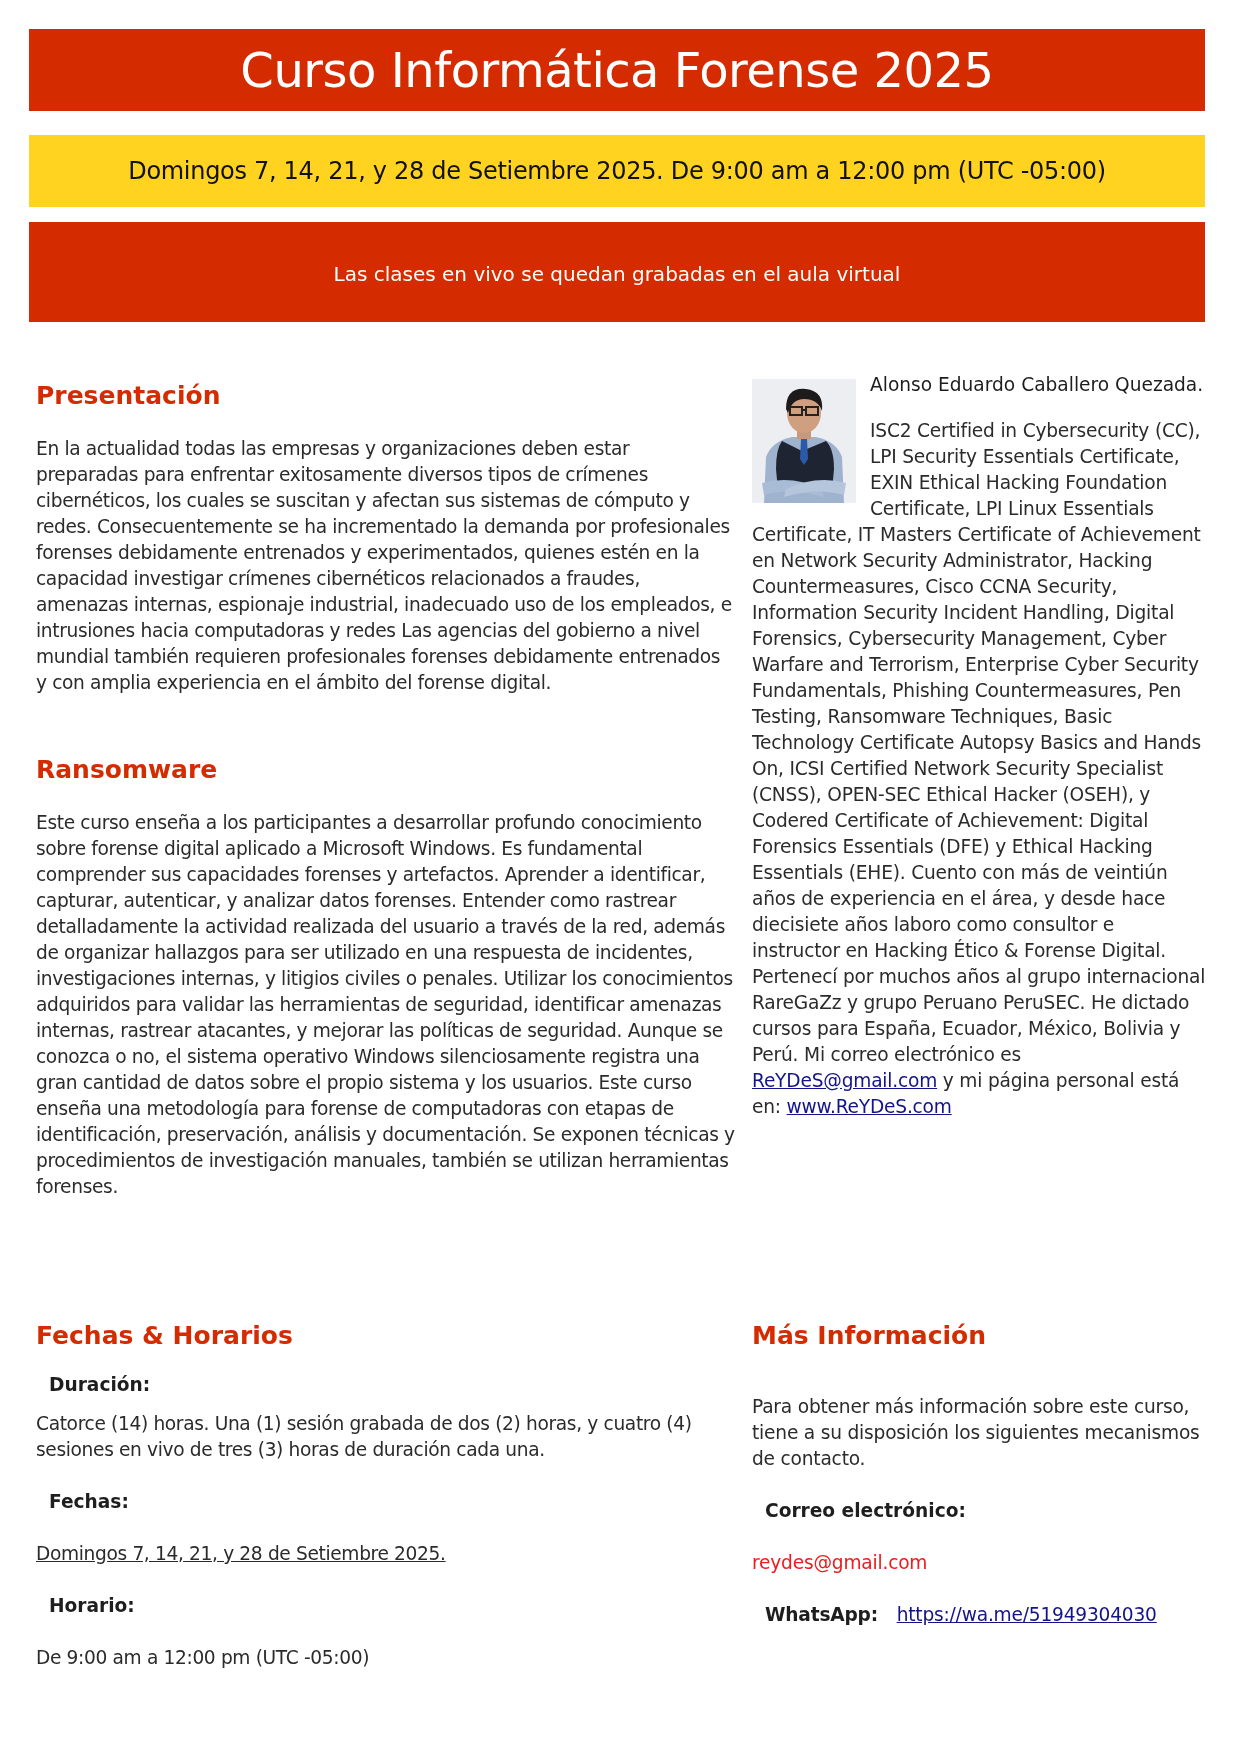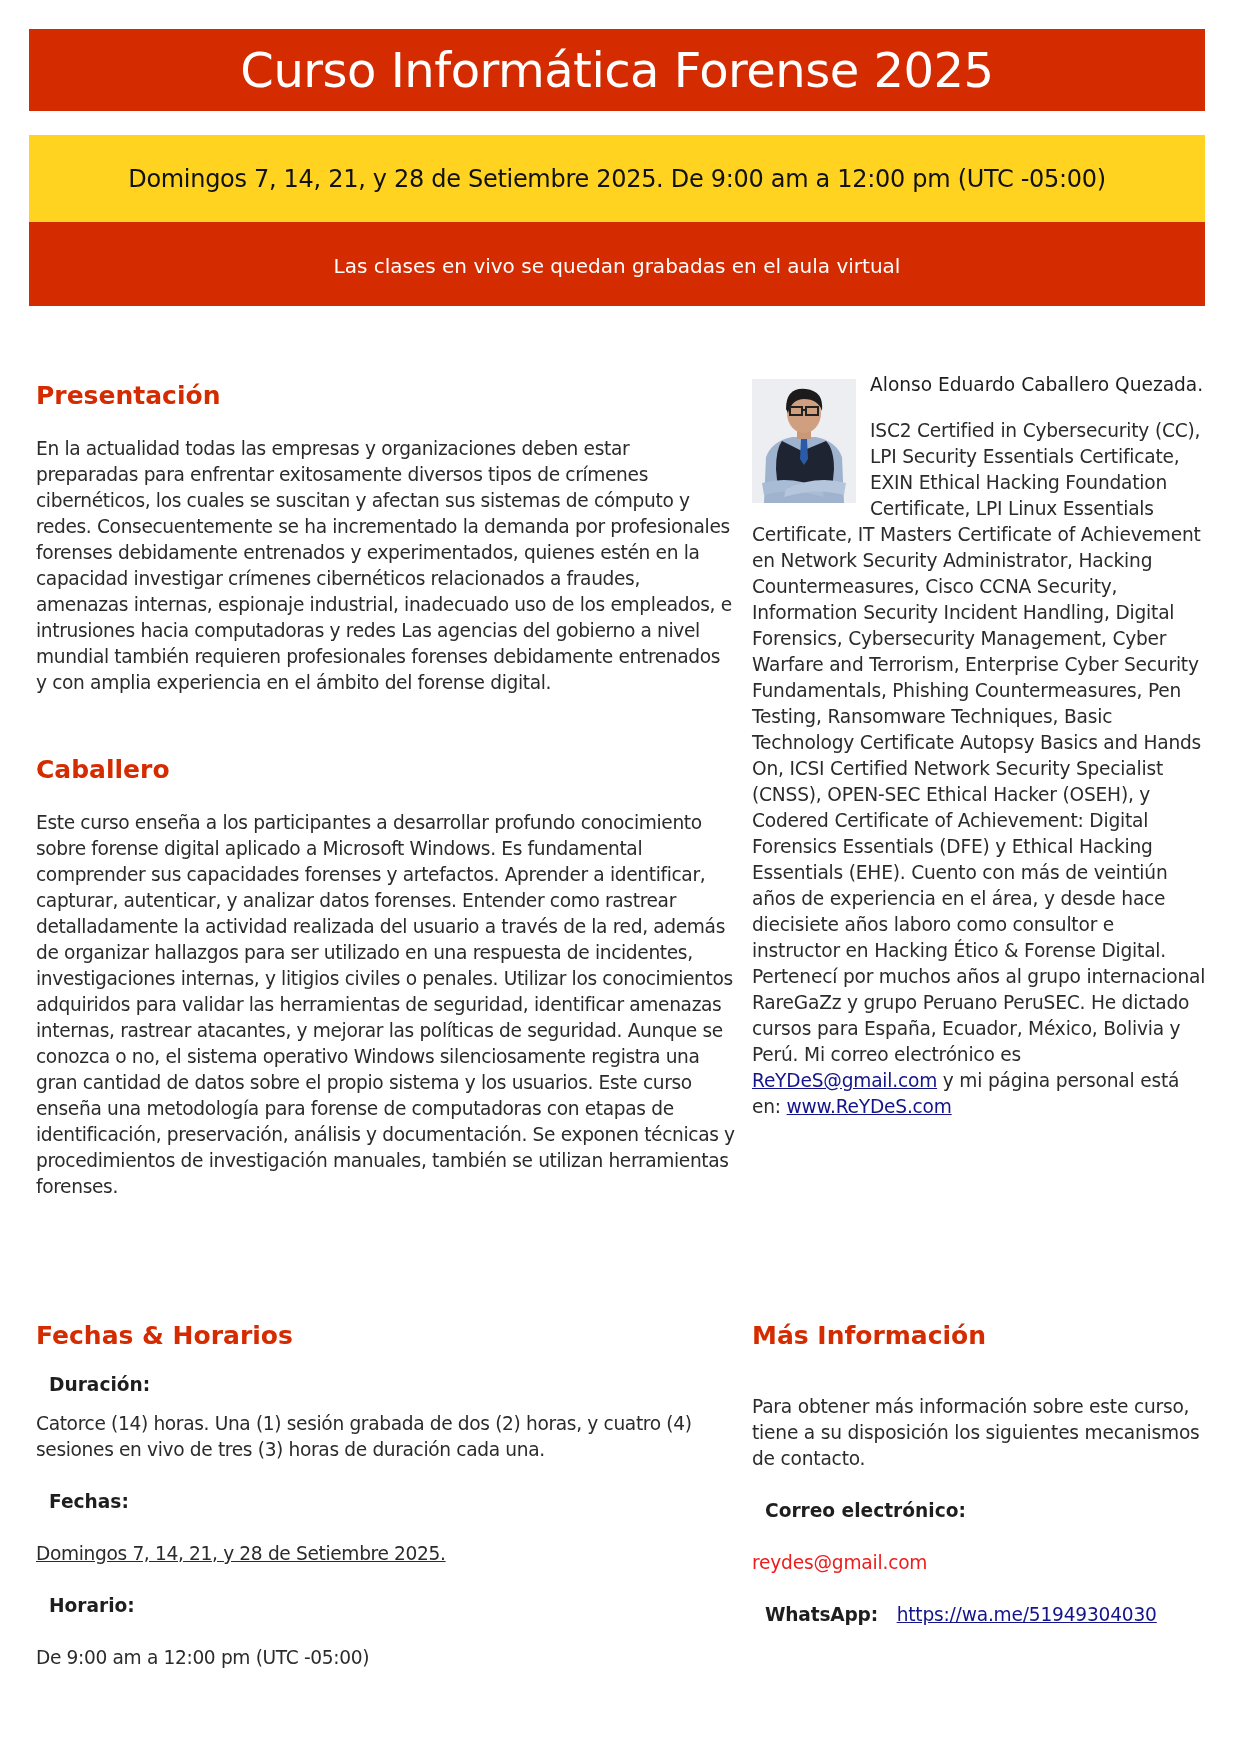--- a/index.html
+++ b/index.html
@@ -18,29 +18,29 @@
     }
     .hdr-title {
       top: 29px; height: 82px;
       background: #D52B00;
       color: #ffffff;
       display: flex; align-items: center; justify-content: center;
       font-size: 48px;
       letter-spacing: -0.5px;
     }
     .hdr-dates {
-      top: 135px; height: 87px;
+      top: 135px; height: 72px;
       background: #FFD320;
       color: #111111;
       display: flex; align-items: center; justify-content: center;
       font-size: 24px;
       letter-spacing: -0.3px;
     }
     .hdr-note {
-      top: 222px; height: 84px;
+      top: 222px; height: 100px;
       background: #D52B00;
       color: #ffffff;
       display: flex; align-items: center; justify-content: center;
       font-size: 20px;
       padding-top: 4px;
       box-sizing: border-box;
     }
     .col-left {
       position: absolute;
       left: 36px;
@@ -120,21 +120,21 @@
 <div class="hdr hdr-note">
   <span>Las clases en vivo se quedan grabadas en el aula virtual</span>
 </div>
 
 <div class="col-left" style="top:380px;">
   <h2 class="h2">Presentación</h2>
   <p class="body-text" style="margin-top:24px;">En la actualidad todas las empresas y organizaciones deben estar preparadas para enfrentar exitosamente diversos tipos de crímenes cibernéticos, los cuales se suscitan y afectan sus sistemas de cómputo y redes. Consecuentemente se ha incrementado la demanda por profesionales forenses debidamente entrenados y experimentados, quienes estén en la capacidad investigar crímenes cibernéticos relacionados a fraudes, amenazas internas, espionaje industrial, inadecuado uso de los empleados, e intrusiones hacia computadoras y redes Las agencias del gobierno a nivel mundial también requieren profesionales forenses debidamente entrenados y con amplia experiencia en el ámbito del forense digital.</p>
 </div>
 
 <div class="col-left" style="top:754px;">
-  <h2 class="h2">Caballero</h2>
+  <h2 class="h2">Ransomware</h2>
   <p class="body-text" style="margin-top:24px;">Este curso enseña a los participantes a desarrollar profundo conocimiento sobre forense digital aplicado a Microsoft Windows. Es fundamental comprender sus capacidades forenses y artefactos. Aprender a identificar, capturar, autenticar, y analizar datos forenses. Entender como rastrear detalladamente la actividad realizada del usuario a través de la red, además de organizar hallazgos para ser utilizado en una respuesta de incidentes, investigaciones internas, y litigios civiles o penales. Utilizar los conocimientos adquiridos para validar las herramientas de seguridad, identificar amenazas internas, rastrear atacantes, y mejorar las políticas de seguridad. Aunque se conozca o no, el sistema operativo Windows silenciosamente registra una gran cantidad de datos sobre el propio sistema y los usuarios. Este curso enseña una metodología para forense de computadoras con etapas de identificación, preservación, análisis y documentación. Se exponen técnicas y procedimientos de investigación manuales, también se utilizan herramientas forenses.</p>
 </div>
 
 <div class="col-right" style="top:372px;">
   <div class="photo" style="margin-top:7px;">
     <svg width="104" height="124" viewBox="0 0 104 124">
       <rect width="104" height="124" fill="#eceef1"></rect>
 
       <path d="M12 124 L14 78 Q20 62 40 58 L64 58 Q84 62 90 78 L92 124 Z" fill="#9fb3cf"></path>
 

